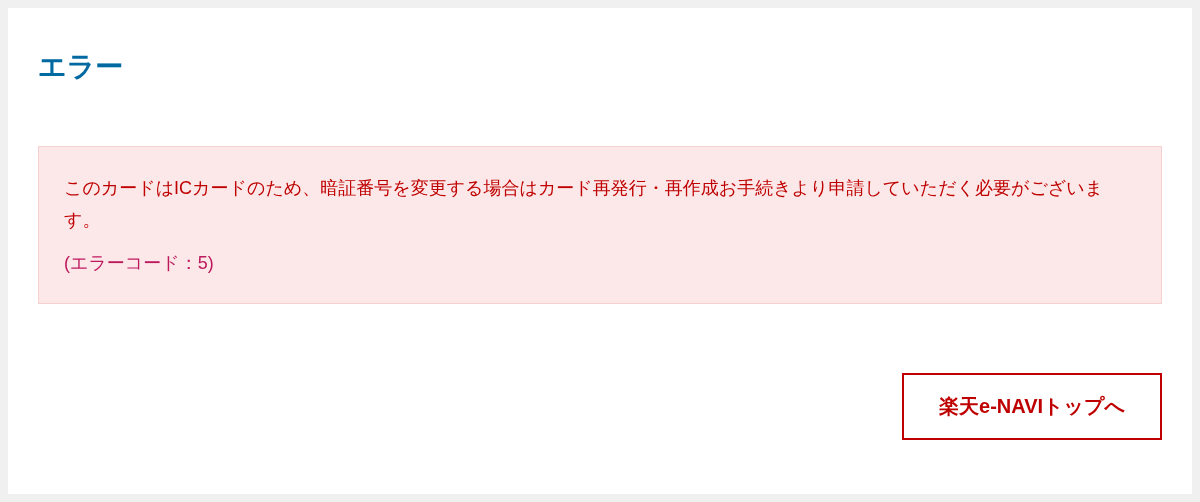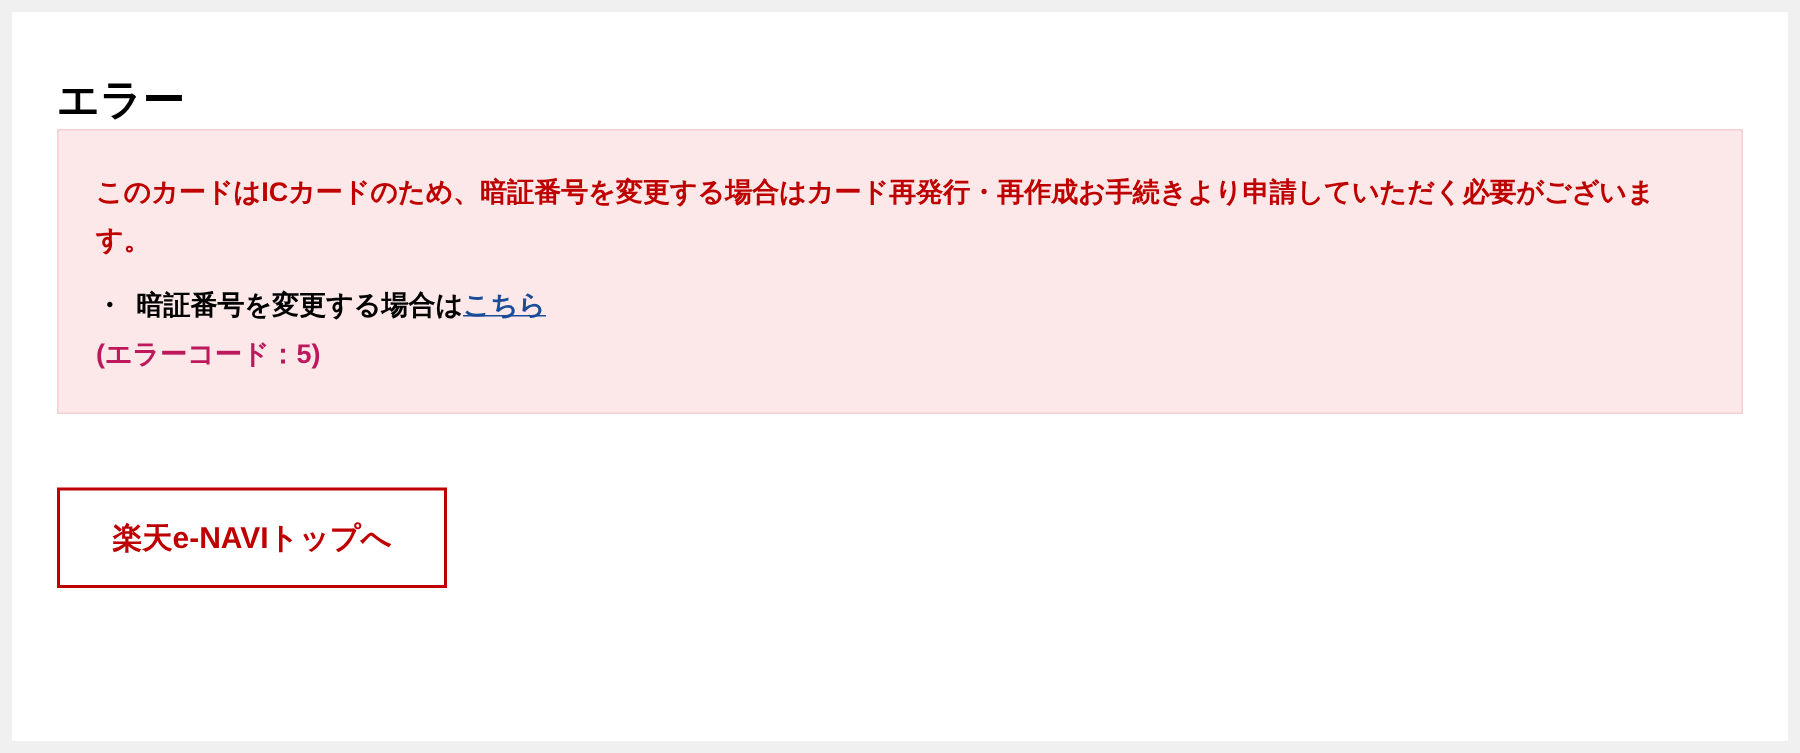--- a/index.html
+++ b/index.html
@@ -16,28 +16,28 @@
     }
     .container {
       background-color: #ffffff;
       width: 100%;
       height: 100%;
       padding: 40px 30px 30px 30px;
     }
     .page-title {
       font-size: 28px;
       font-weight: bold;
-      color: #000000;
+      color: #0369a1;
+      margin-bottom: 60px;
     }
     .error-box {
       background-color: #fce8e8;
       border: 1px solid #f5d0d0;
       padding: 25px 25px;
-      margin-bottom: 49px;
-      font-weight: bold;
+      margin-bottom: 69px;
     }
     .error-message {
       color: #bf0000;
       font-size: 18px;
       line-height: 1.8;
       margin-bottom: 12px;
     }
     .instruction-line {
       color: #000000;
       font-size: 18px;
@@ -53,44 +53,40 @@
       text-decoration: underline;
       cursor: pointer;
     }
     .error-code {
       color: #be185d;
       font-size: 18px;
       line-height: 1.6;
     }
     .button-container {
       display: flex;
-      justify-content: flex-start;
+      justify-content: flex-end;
     }
     .nav-button {
       background-color: #ffffff;
       border: 2px solid #bf0000;
       color: #bf0000;
       font-size: 20px;
       font-weight: bold;
       padding: 18px 35px;
       cursor: pointer;
       font-family: inherit;
     }
   </style>
 </head>
 <body>
 
 <div class="container">
   <h1 class="page-title">エラー</h1>
 
   <div class="error-box">
     <p class="error-message">このカードはICカードのため、暗証番号を変更する場合はカード再発行・再作成お手続きより申請していただく必要がございます。</p>
-    <p class="instruction-line">
-      <span class="bullet">・</span>
-      <span>暗証番号を変更する場合は</span><a class="instruction-link">こちら</a>
-    </p>
     <p class="error-code">(エラーコード：5)</p>
   </div>
 
   <div class="button-container">
     <button class="nav-button">楽天e-NAVIトップへ</button>
   </div>
 </div>
 
 </body></html>

